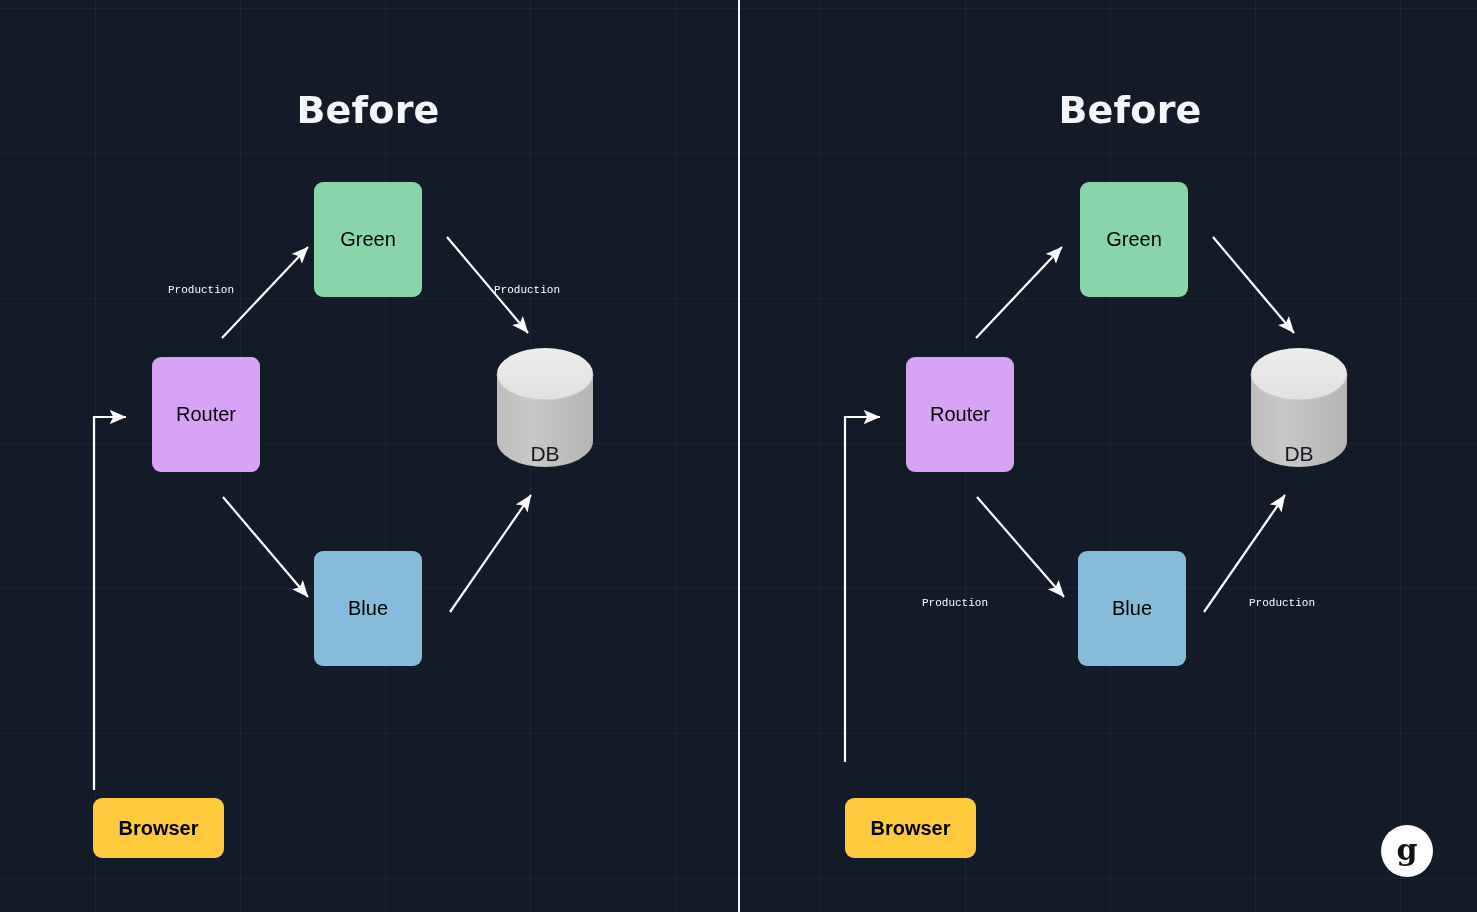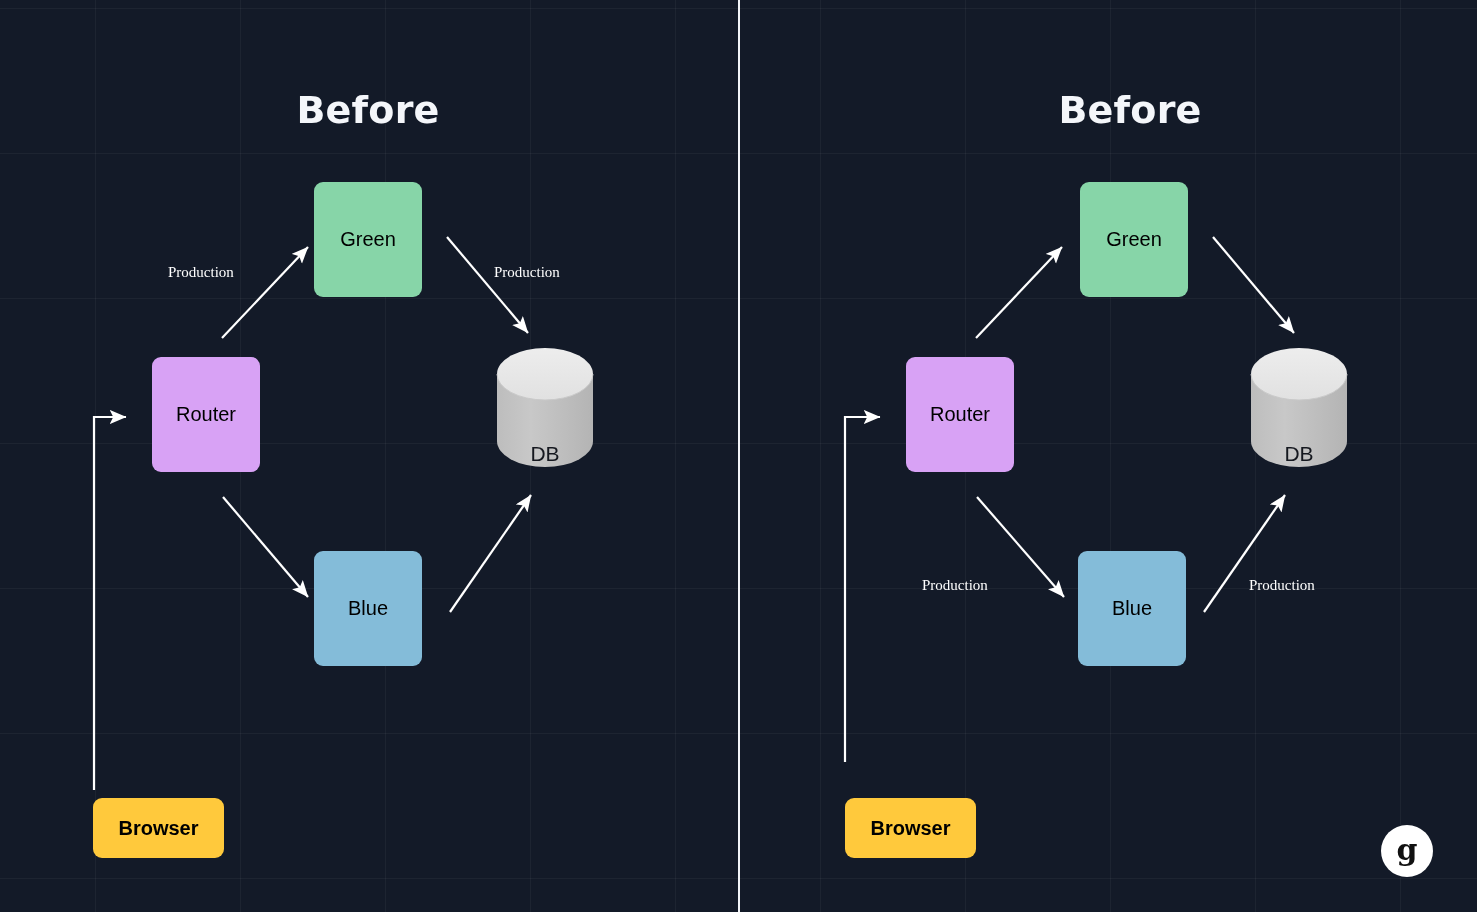--- a/index.html
+++ b/index.html
@@ -54,24 +54,25 @@
     left: 0;
     right: 0;
     text-align: center;
     font-size: 21px;
     color: #15181f;
     font-family: "Liberation Sans", sans-serif;
     margin-top: 40px;
   }
   .edge-label {
     position: absolute;
-    font-size: 15px;
+    font-size: 11px;
     color: #ffffff;
     white-space: nowrap;
-    font-family: Liberation Serif, serif;
+    font-family: Liberation Mono, monospace;
+    margin-top: 20px;
   }
   svg.lines {
     position: absolute;
     left: 0;
     top: 0;
     width: 1477px;
     height: 912px;
     pointer-events: none;
   }
   .logo {

